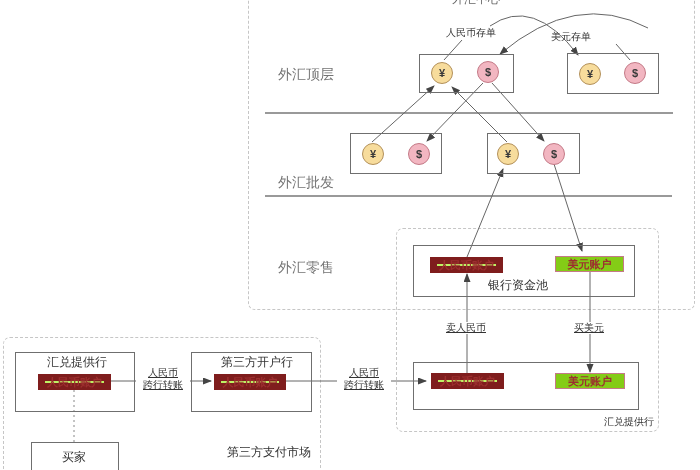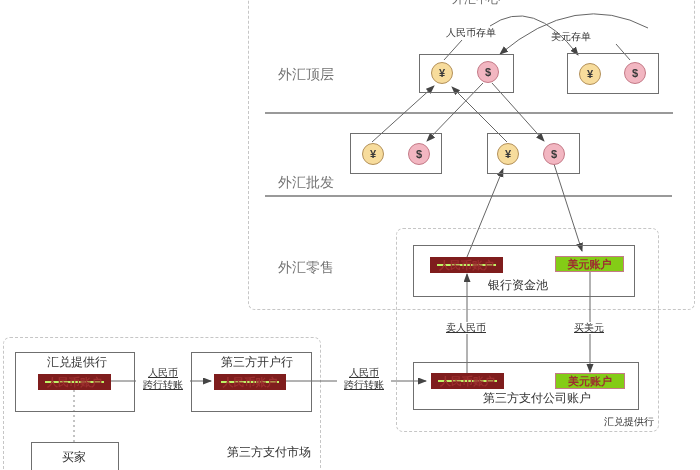--- a/index.html
+++ b/index.html
@@ -118,21 +118,20 @@
   <div class="acct yellow" style="left:430px;top:257px;width:73px;">人民币账户</div>
   <div class="acct pink" style="left:555px;top:256px;width:69px;">美元账户</div>
   <div class="lbl" style="left:488px;top:279px;">银行资金池</div>
 
   <div class="lbl small onwire" style="left:444px;top:322px;">卖人民币</div>
   <div class="lbl small onwire" style="left:572px;top:322px;">买美元</div>
 
   <div class="solid-box" style="left:413px;top:362px;width:224px;height:46px;"></div>
   <div class="acct yellow" style="left:431px;top:373px;width:73px;">人民币账户</div>
   <div class="acct pink" style="left:555px;top:373px;width:70px;">美元账户</div>
-  <div class="lbl" style="left:483px;top:392px;">第三方支付公司账户</div>
 
   <div class="dashed-box" style="left:3px;top:337px;width:316px;height:140px;"></div>
   <div class="lbl" style="left:227px;top:446px;">第三方支付市场</div>
 
   <div class="solid-box" style="left:15px;top:352px;width:118px;height:58px;"></div>
   <div class="lbl" style="left:47px;top:356px;">汇兑提供行</div>
   <div class="acct yellow" style="left:38px;top:374px;width:73px;">人民币账户</div>
 
   <div class="solid-box" style="left:191px;top:352px;width:119px;height:58px;"></div>
   <div class="lbl" style="left:221px;top:356px;">第三方开户行</div>

